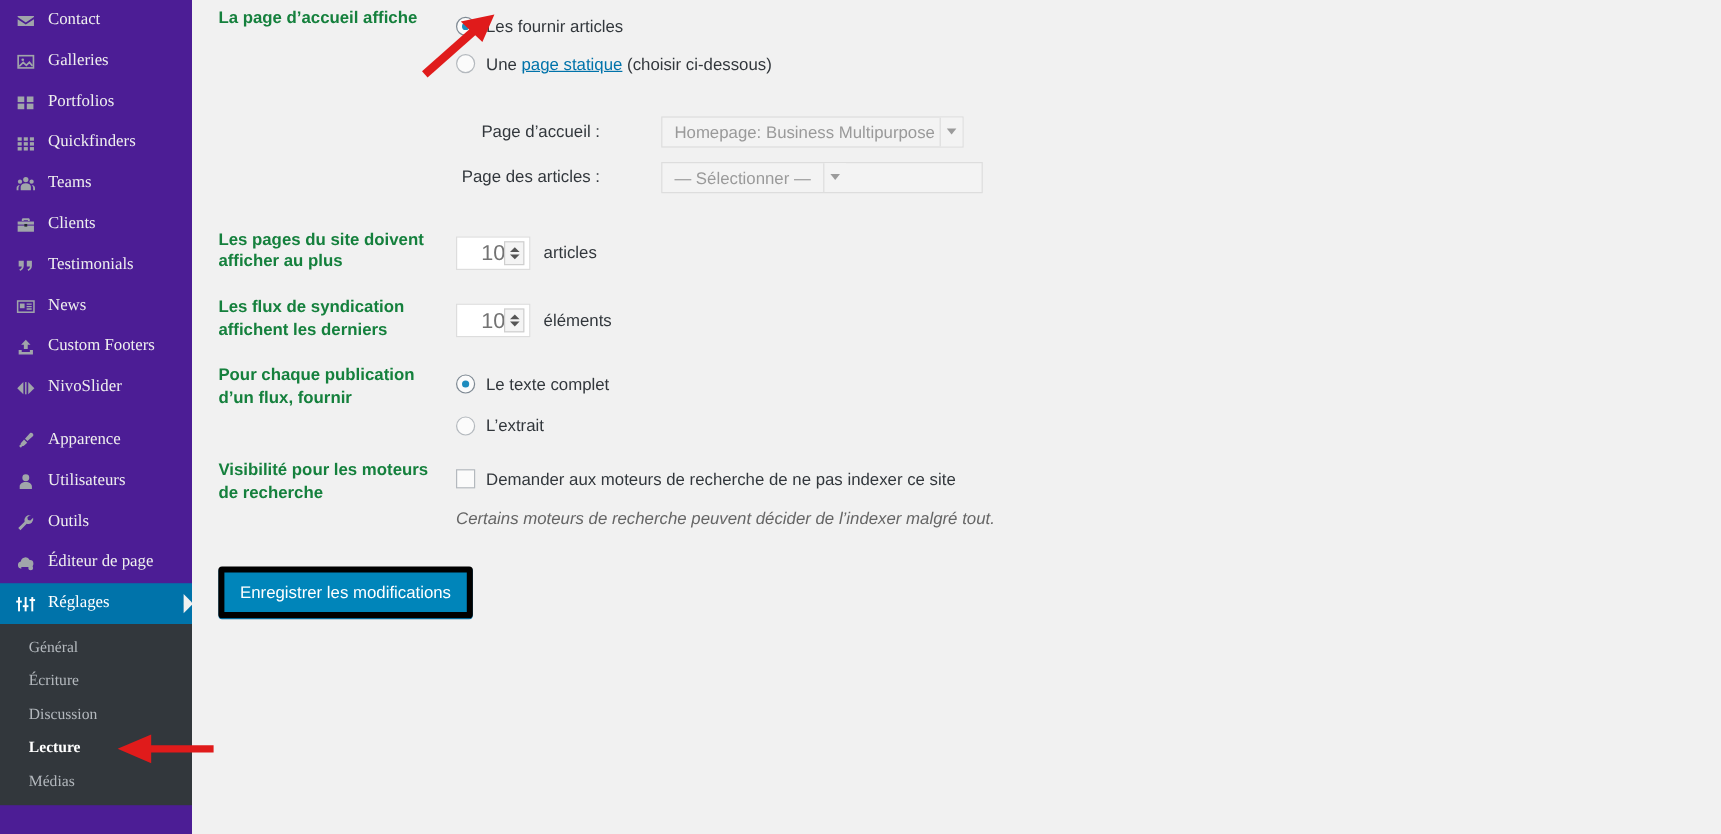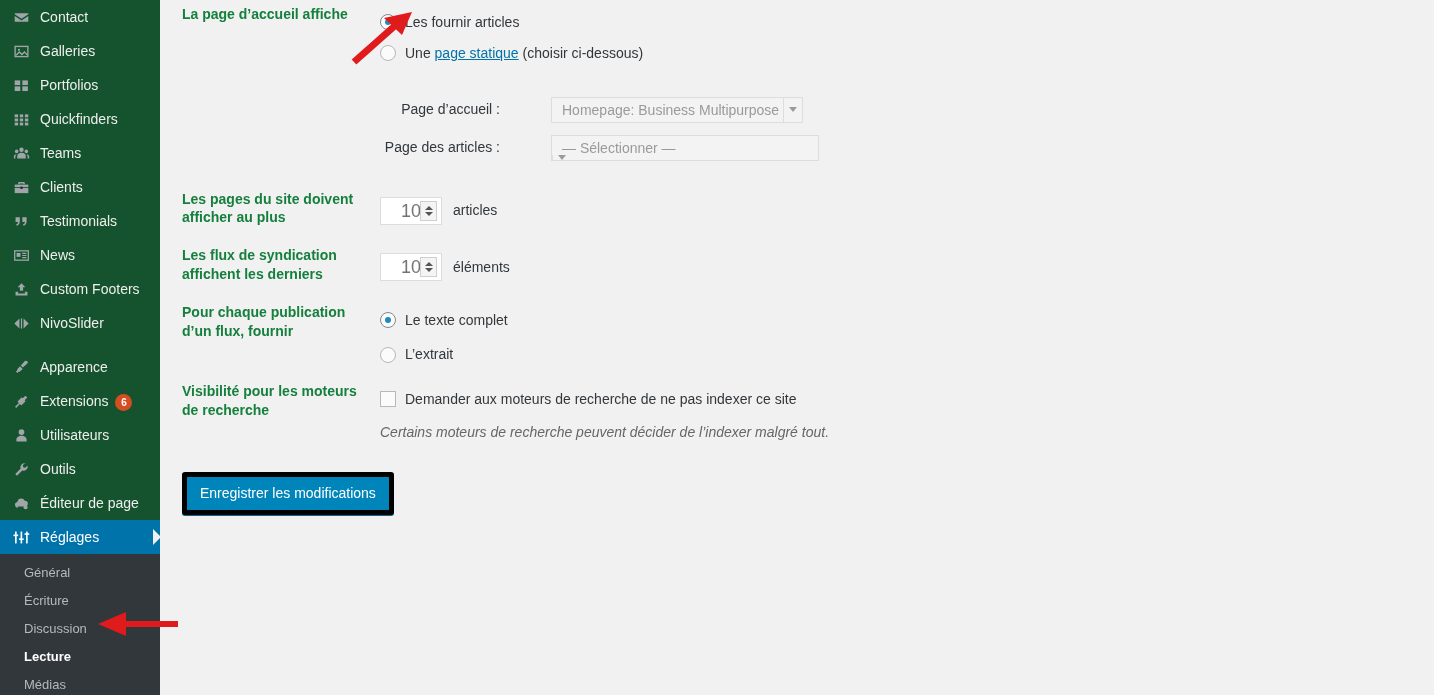--- a/index.html
+++ b/index.html
@@ -12,22 +12,23 @@
     font-family: "Liberation Sans", sans-serif;
     -webkit-font-smoothing: antialiased;
   }
 
   #screen { position: relative; width: 1434px; height: 695px; background: #f1f1f1; }
 
   
   #adminmenu {
     position: absolute; left: 0; top: 0;
     width: 160px; height: 695px;
-    background: #14532d;
+    background: #4c1d95;
     overflow: hidden;
+    font-family: Liberation Serif, serif;
   }
   .menu-item {
     position: relative;
     display: flex; align-items: center;
     height: 34px;
     padding-left: 11px;
     color: #eeeeee;
     font-size: 14px;
     line-height: 34px;
     cursor: pointer;
@@ -180,21 +181,21 @@
     background: #f3f3f3;
     display: flex; align-items: center; justify-content: center;
   }
   .wp-select .sarrow i {
     display: block;
     border-style: solid;
     border-width: 5px 4px 0 4px;
     border-color: #9b9b9b transparent transparent transparent;
   }
   #sel-home { width: 252px; }
-  #sel-posts { width: 268px; flex-direction: column; }
+  #sel-posts { width: 268px; }
 
   .num-row { display: flex; align-items: center; }
   .wp-number {
     position: relative;
     width: 62px; height: 28px;
     border: 1px solid #dddddd;
     background: #ffffff;
     margin-right: 11px;
   }
   .wp-number .nval {
@@ -368,28 +369,20 @@
         </div>
         <div class="menu-sep"></div>
         <div class="menu-item">
           <span class="mi-icon">
             <svg width="17" height="17" viewBox="0 0 20 20" fill="currentColor">
               <path d="M16.8 2.6c.8.8.8 2 .1 2.7l-5.3 4.8-2.4-2.4 4.8-5.3c.8-.7 2-.6 2.8.2z"></path>
               <path d="M8.3 8.6l3.1 3.1-3.3 3c-.5.4-1 .5-1.6.3l-1.3 1.6-1.8-1.8 1.6-1.3c-.2-.6-.1-1.1.3-1.6l3-3.3z"></path>
             </svg>
           </span>
           <span class="mi-label">Apparence</span>
-        </div>
-        <div class="menu-item">
-          <span class="mi-icon">
-            <svg width="17" height="17" viewBox="0 0 20 20" fill="currentColor">
-              <path d="M14.6 3.2l2.2 2.2-3.1 3.1 1.1 1.1-5 5-1.6-1.6-4.5 4.5-1.3-1.3 4.5-4.5L5.3 10l5-5 1.1 1.1 3.2-2.9z"></path>
-            </svg>
-          </span>
-          <span class="mi-label">Extensions<span class="badge">6</span></span>
         </div>
         <div class="menu-item">
           <span class="mi-icon">
             <svg width="17" height="17" viewBox="0 0 20 20" fill="currentColor">
               <circle cx="10" cy="6" r="3.4"></circle>
               <path d="M10 10.2c3.4 0 6 2 6 4.4V17H4v-2.4c0-2.4 2.6-4.4 6-4.4z"></path>
             </svg>
           </span>
           <span class="mi-label">Utilisateurs</span>
         </div>

